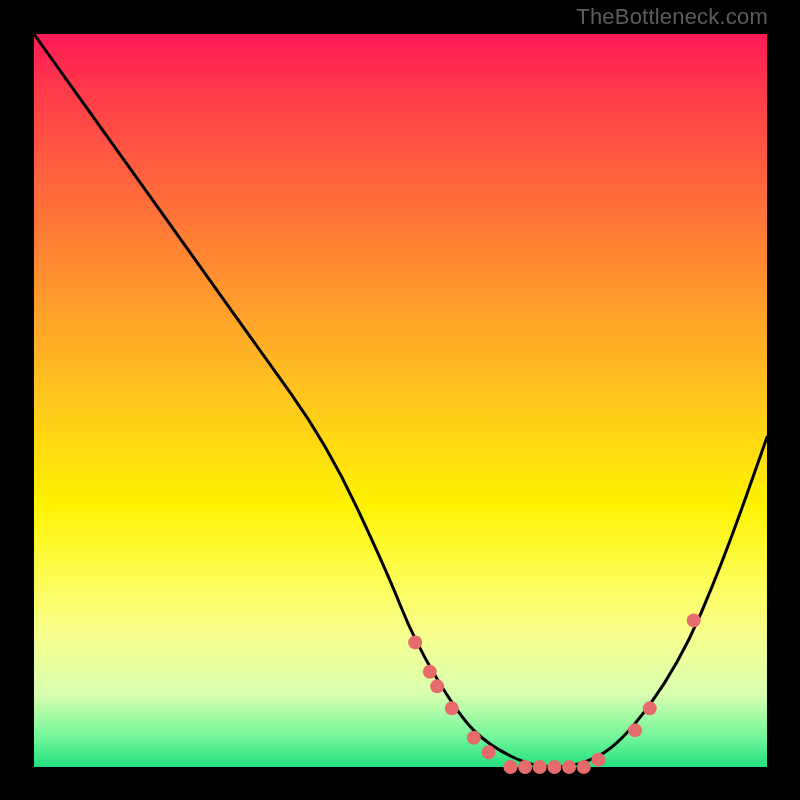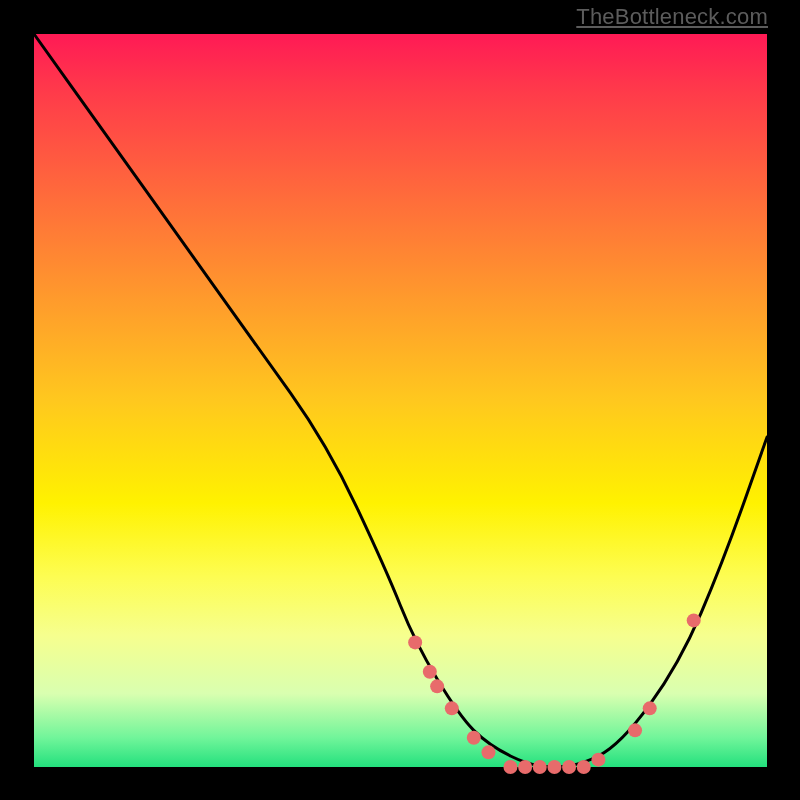--- a/index.html
+++ b/index.html
@@ -48,21 +48,20 @@
     overflow: visible;
   }
   .watermark {
     position: absolute;
     top: 4px;
     right: 32px;
     color: #5c5c5c;
     font-size: 22px;
     letter-spacing: 0.2px;
     font-weight: 500;
-    text-decoration: underline;
   }
 </style>
 </head>
 <body>
 
 <div class="frame">
 
   <div class="plot-area">
     <svg class="curve" viewBox="0 0 733 733" preserveAspectRatio="none">
       <g>

